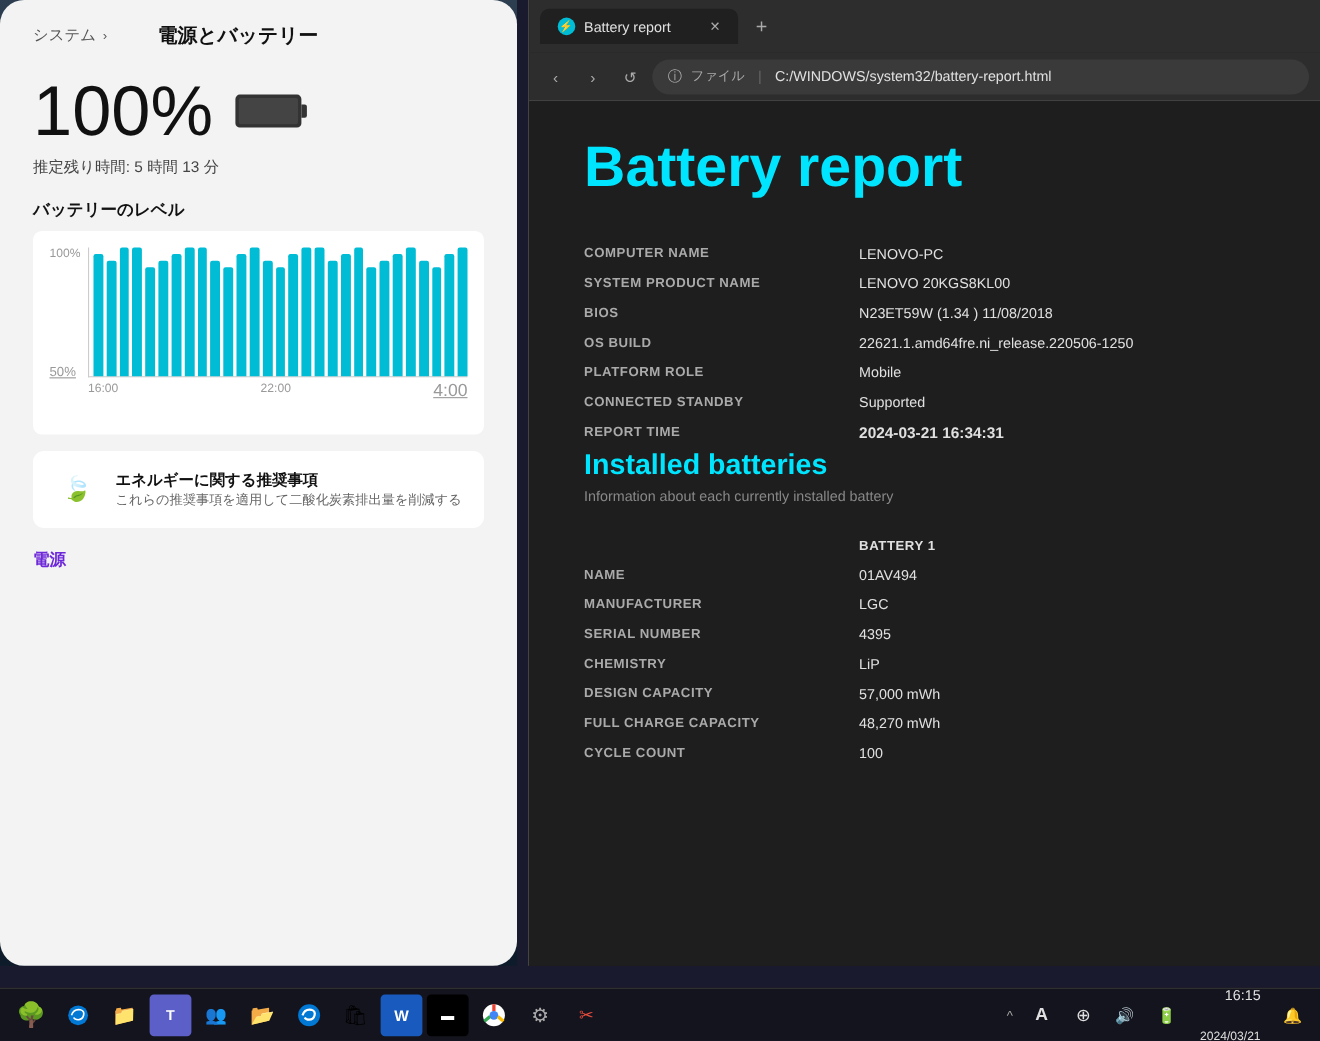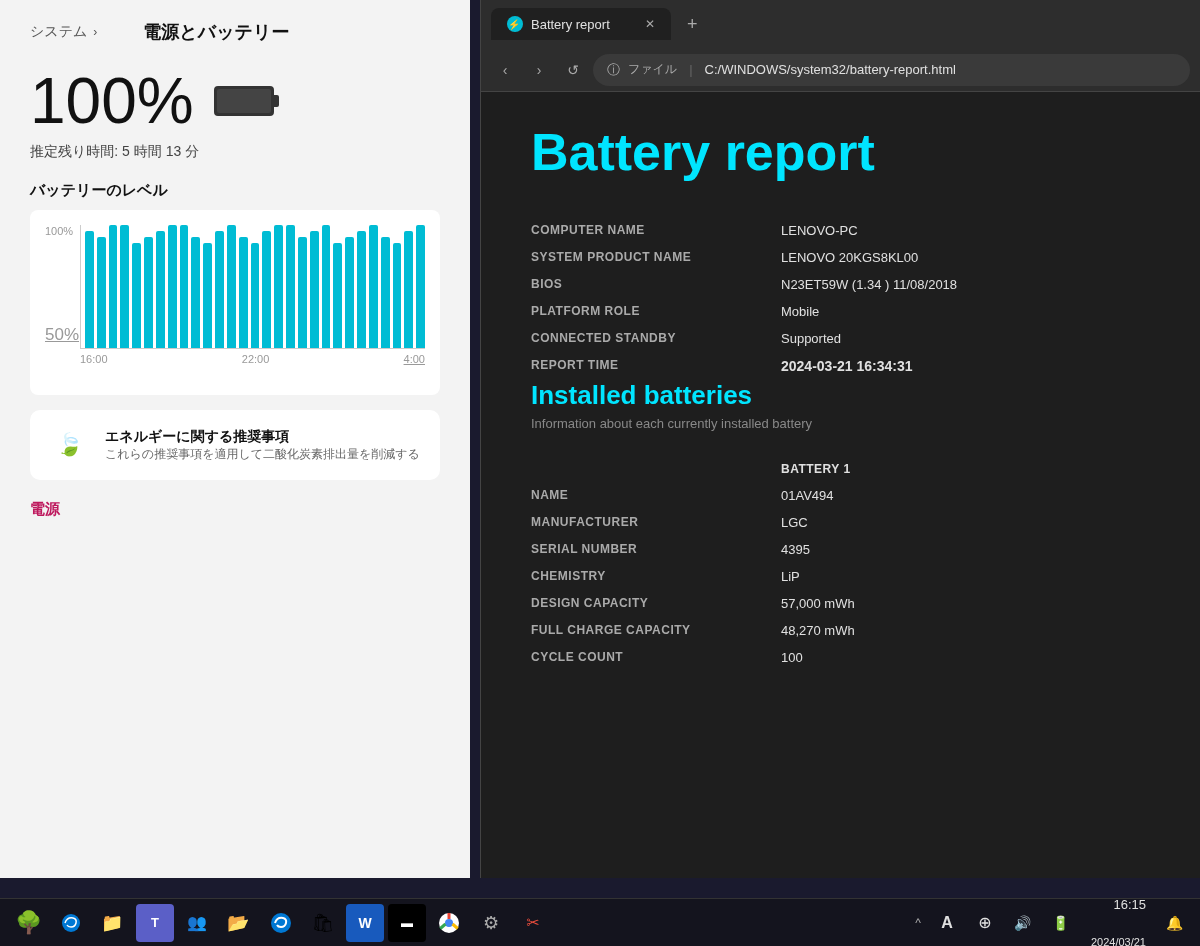--- a/index.html
+++ b/index.html
@@ -22,20 +22,21 @@
     }
 
     
     .settings-panel {
       position: absolute;
       top: 0; left: 0;
       width: 470px;
       height: 878px;
       background: #f3f3f3;
       padding: 20px 30px;
+      border-radius: 22px;
     }
 
     .breadcrumb {
       font-size: 14px;
       color: #444;
       margin-bottom: 20px;
       display: flex;
       align-items: center;
       gap: 6px;
     }
@@ -151,21 +152,21 @@
     }
 
     .energy-text p {
       font-size: 12px;
       color: #666;
     }
 
     .power-section-title {
       font-size: 15px;
       font-weight: 600;
-      color: #be185d;
+      color: #6d28d9;
       margin-top: 20px;
     }
 
     
     .browser-window {
       position: absolute;
       top: 0;
       left: 480px;
       width: 720px;
       height: 878px;
@@ -462,21 +463,21 @@
     <span>5 時間 13 分</span>
   </div>
 
   <div class="section-title">バッテリーのレベル</div>
 
   <div class="chart-area">
     <div class="chart-container">
       <div style="display:flex; height:140px;">
         <div style="display:flex; flex-direction:column; justify-content:space-between; padding-bottom:20px; width:35px;">
           <span style="font-size:11px;color:#999;">100%</span>
-          <span style="font-size:17px;color:#999;text-decoration:underline;">50%</span>
+          <span style="font-size:12px;color:#999;text-decoration:underline;">50%</span>
         </div>
         <div style="flex:1; display:flex; flex-direction:column;">
           <div class="bar-chart-wrapper" id="chart-bars">
           <div style="flex: 1 1 0%; background: rgb(0, 188, 212); border-radius: 2px 2px 0px 0px; height: 95%; min-width: 8px;"></div>
               <div style="flex: 1 1 0%; background: rgb(0, 188, 212); border-radius: 2px 2px 0px 0px; height: 90%; min-width: 8px;"></div>
               <div style="flex: 1 1 0%; background: rgb(0, 188, 212); border-radius: 2px 2px 0px 0px; height: 100%; min-width: 8px;"></div>
               <div style="flex: 1 1 0%; background: rgb(0, 188, 212); border-radius: 2px 2px 0px 0px; height: 100%; min-width: 8px;"></div>
               <div style="flex: 1 1 0%; background: rgb(0, 188, 212); border-radius: 2px 2px 0px 0px; height: 85%; min-width: 8px;"></div>
               <div style="flex: 1 1 0%; background: rgb(0, 188, 212); border-radius: 2px 2px 0px 0px; height: 90%; min-width: 8px;"></div>
               <div style="flex: 1 1 0%; background: rgb(0, 188, 212); border-radius: 2px 2px 0px 0px; height: 95%; min-width: 8px;"></div>
@@ -499,21 +500,21 @@
               <div style="flex: 1 1 0%; background: rgb(0, 188, 212); border-radius: 2px 2px 0px 0px; height: 95%; min-width: 8px;"></div>
               <div style="flex: 1 1 0%; background: rgb(0, 188, 212); border-radius: 2px 2px 0px 0px; height: 100%; min-width: 8px;"></div>
               <div style="flex: 1 1 0%; background: rgb(0, 188, 212); border-radius: 2px 2px 0px 0px; height: 90%; min-width: 8px;"></div>
               <div style="flex: 1 1 0%; background: rgb(0, 188, 212); border-radius: 2px 2px 0px 0px; height: 85%; min-width: 8px;"></div>
               <div style="flex: 1 1 0%; background: rgb(0, 188, 212); border-radius: 2px 2px 0px 0px; height: 95%; min-width: 8px;"></div>
               <div style="flex: 1 1 0%; background: rgb(0, 188, 212); border-radius: 2px 2px 0px 0px; height: 100%; min-width: 8px;"></div>
             </div>
           <div style="display:flex; justify-content:space-between; padding-top:4px;gap:36px;">
             <span style="font-size:11px;color:#999;">16:00</span>
             <span style="font-size:11px;color:#999;">22:00</span>
-            <span style="font-size:11px;color:#999;text-decoration:underline;">4:00</span>
+            <span style="font-size:16px;color:#999;text-decoration:underline;">4:00</span>
           </div>
         </div>
       </div>
     </div>
   </div>
 
   <div class="energy-card">
     <div class="energy-icon">🍃</div>
     <div class="energy-text">
       <h4>エネルギーに関する推奨事項</h4>
@@ -561,20 +562,24 @@
       <span class="info-label">COMPUTER NAME</span>
       <span class="info-value">LENOVO-PC</span>
     </div>
         <div class="info-row">
       <span class="info-label">SYSTEM PRODUCT NAME</span>
       <span class="info-value">LENOVO 20KGS8KL00</span>
     </div>
         <div class="info-row">
       <span class="info-label">BIOS</span>
       <span class="info-value">N23ET59W (1.34 ) 11/08/2018</span>
+    </div>
+        <div class="info-row">
+      <span class="info-label">OS BUILD</span>
+      <span class="info-value">22621.1.amd64fre.ni_release.220506-1250</span>
     </div>
         <div class="info-row">
       <span class="info-label">PLATFORM ROLE</span>
       <span class="info-value">Mobile</span>
     </div>
         <div class="info-row">
       <span class="info-label">CONNECTED STANDBY</span>
       <span class="info-value">Supported</span>
     </div>
         <div class="info-row">

